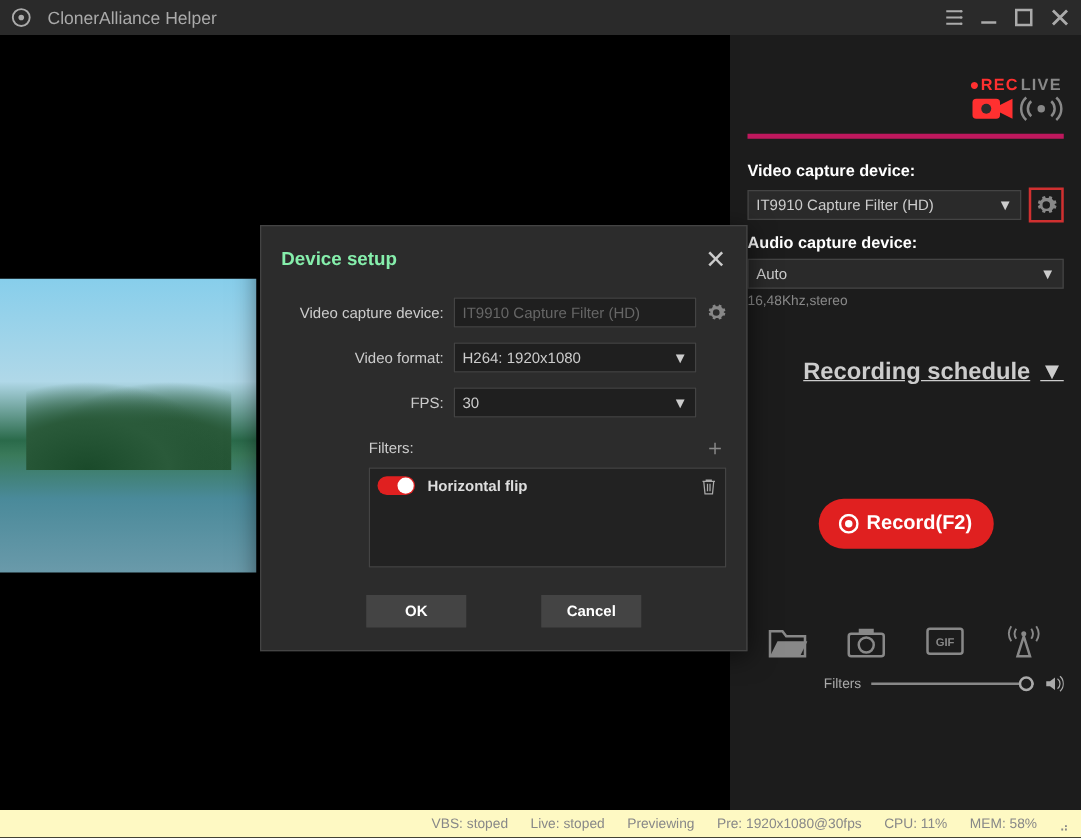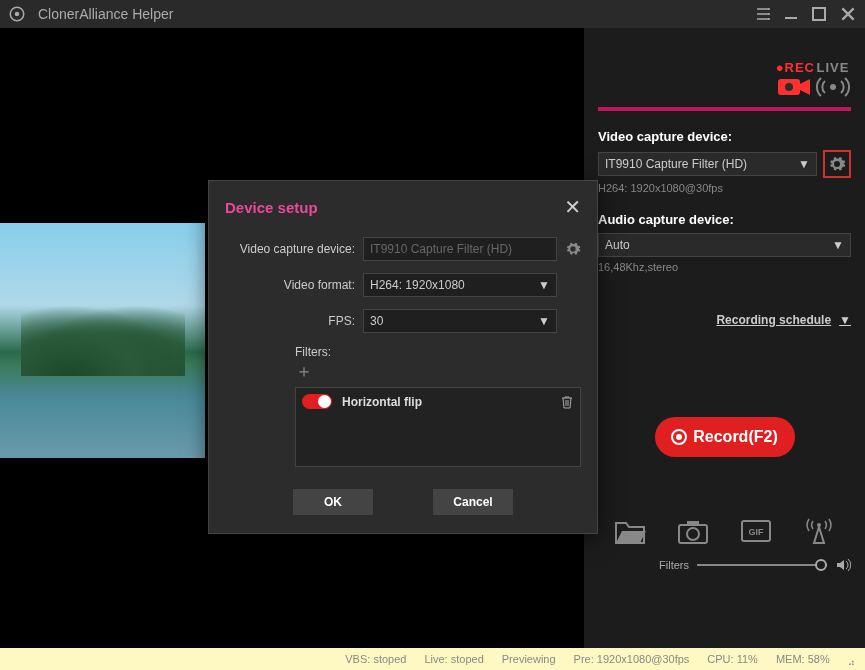--- a/index.html
+++ b/index.html
@@ -17,39 +17,39 @@
 .side { flex: 1; background: #1c1c1c; padding: 10px 14px; color: #ccc; font-size: 13px; display: flex; flex-direction: column; }
 .mode-tabs { display: flex; justify-content: flex-end; margin-bottom: 10px; border-bottom: 4px solid #be185d; padding-bottom: 8px; margin-top: 22px; }
 .mode-tab { text-align: center; cursor: pointer; }
 .mode-tab.active { color: #ff3030; }
 .mode-tab .mlabel { font-size: 13px; font-weight: bold; letter-spacing: 1px; }
 .section-label { color: #fff; font-weight: bold; margin: 8px 0 6px; font-size: 13px; }
 .select-row { display: flex; align-items: center; gap: 6px; }
 .select-box { flex: 1; background: #2a2a2a; border: 1px solid #444; height: 24px; display: flex; align-items: center; justify-content: space-between; padding: 0 6px; color: #ccc; font-size: 12px; cursor: pointer; }
 .gear-box { width: 28px; height: 28px; display: flex; align-items: center; justify-content: center; border: 2px solid #d03030; }
 .info-text { font-size: 11px; color: #888; margin: 4px 0 10px; }
-.schedule { text-align: right; font-size: 12px; color: #ccc; text-decoration: underline; margin: 30px 0; display: flex; justify-content: flex-end; align-items: center; gap: 8px; cursor: pointer; font-weight: bold; }
+.schedule { text-align: right; font-size: 19px; color: #ccc; text-decoration: underline; margin: 30px 0; display: flex; justify-content: flex-end; align-items: center; gap: 8px; cursor: pointer; font-weight: bold; }
 .record-btn { background: #e02020; color: #fff; border-radius: 20px; height: 40px; display: flex; align-items: center; justify-content: center; gap: 6px; font-size: 16px; font-weight: bold; cursor: pointer; width: 140px; margin: 60px auto 0; }
 .bottom-icons { display: flex; justify-content: space-around; margin-top: 60px; color: #888; }
 .bottom-icons > div { cursor: pointer; }
 .volume-row { display: flex; align-items: center; justify-content: flex-end; gap: 8px; margin-top: 12px; font-size: 11px; color: #aaa; }
 .volume-track { width: 130px; height: 2px; background: #888; position: relative; }
 .volume-thumb { position: absolute; right: 0; top: -5px; width: 12px; height: 12px; border: 2px solid #aaa; border-radius: 50%; background: #1c1c1c; }
 .statusbar { position: absolute; bottom: 0; left: 0; right: 0; height: 22px; background: #fef9c3; display: flex; align-items: center; justify-content: flex-end; gap: 18px; padding: 0 10px; color: #888; font-size: 11px; }
 .modal { position: absolute; top: 180px; left: 208px; width: 390px; background: #2c2c2c; border: 1px solid #444; color: #ccc; padding: 14px 16px 18px; z-index: 10; box-shadow: 0 4px 20px rgba(0,0,0,0.6); }
 .modal-header { display: flex; justify-content: space-between; align-items: center; margin-bottom: 18px; }
-.modal-title { color: #ec4899; font-size: 15px; font-weight: bold; }
+.modal-title { color: #86efac; font-size: 15px; font-weight: bold; }
 .modal-close { font-size: 20px; cursor: pointer; color: #ccc; }
 .form-row { display: flex; align-items: center; margin-bottom: 12px; gap: 8px; }
 .form-label { width: 130px; text-align: right; font-size: 12px; color: #ccc; }
 .form-select { flex: 1; background: #1f1f1f; border: 1px solid #444; height: 24px; display: flex; align-items: center; justify-content: space-between; padding: 0 6px; font-size: 12px; cursor: pointer; }
 .form-select.disabled { color: #666; }
 .gear-small { color: #888; cursor: pointer; }
 .filters-area { margin-left: 70px; }
-.filters-header { display: flex; justify-content: space-between; font-size: 12px; margin-bottom: 4px; flex-direction: column; }
+.filters-header { display: flex; justify-content: space-between; align-items: center; font-size: 12px; margin-bottom: 4px; }
 .filters-add { font-size: 18px; cursor: pointer; color: #888; }
 .filters-box { background: #222; border: 1px solid #444; height: 80px; padding: 6px; }
 .filter-item { display: flex; align-items: center; gap: 10px; font-size: 12px; }
 .toggle { width: 30px; height: 15px; background: #e02020; border-radius: 8px; position: relative; cursor: pointer; }
 .toggle::after { content: ""; position: absolute; right: 1px; top: 1px; width: 13px; height: 13px; background: #fff; border-radius: 50%; }
 .filter-name { flex: 1; font-weight: bold; color: #ddd; }
 .trash { cursor: pointer; color: #aaa; }
 .modal-buttons { display: flex; justify-content: center; gap: 60px; margin-top: 22px; }
 .modal-btn { background: #444; color: #fff; width: 80px; height: 26px; display: flex; align-items: center; justify-content: center; font-size: 12px; cursor: pointer; font-weight: bold; }
 svg { display: block; }
@@ -124,21 +124,20 @@
         <div class="select-box">
           <span>IT9910 Capture Filter (HD)</span>
           <span>▼</span>
         </div>
         <div class="gear-box">
           <svg width="18" height="18" viewBox="0 0 24 24">
               <path d="M12 8a4 4 0 100 8 4 4 0 000-8zm9 4l2 1-1 3-2-.5a8 8 0 01-2 2l.5 2-3 1-1-2h-3l-1 2-3-1 .5-2a8 8 0 01-2-2l-2 .5-1-3 2-1v-1l-2-1 1-3 2 .5a8 8 0 012-2l-.5-2 3-1 1 2h3l1-2 3 1-.5 2a8 8 0 012 2l2-.5 1 3-2 1z" fill="#888"></path>
             </svg>
         </div>
       </div>
-      <div class="info-text">H264: 1920x1080@30fps</div>
 
       <div class="section-label">Audio capture device:</div>
       <div class="select-row">
         <div class="select-box">
           <span>Auto</span>
           <span>▼</span>
         </div>
       </div>
       <div class="info-text">16,48Khz,stereo</div>
 

